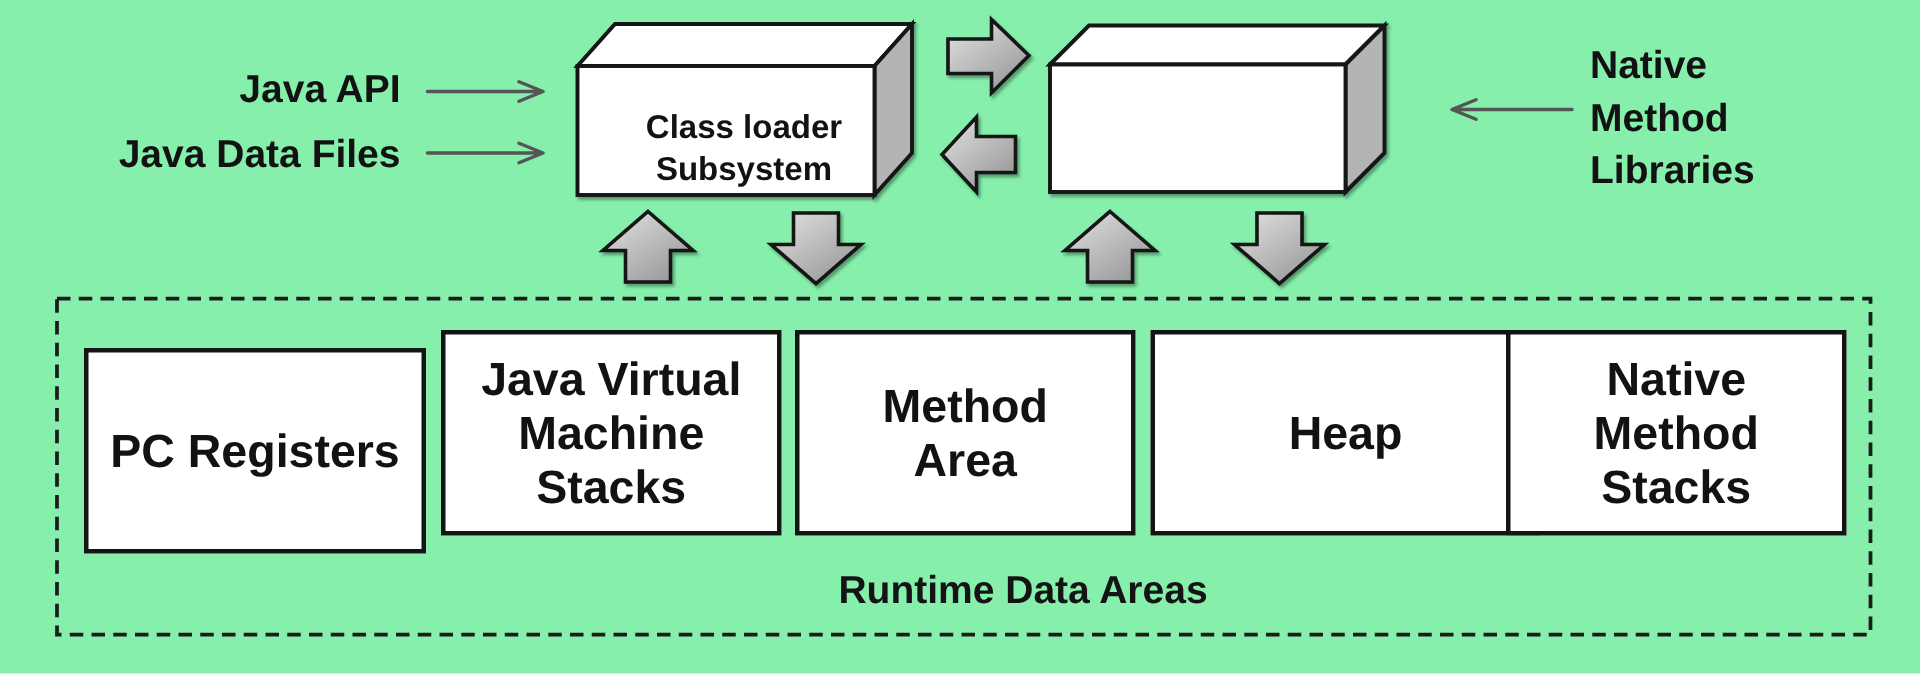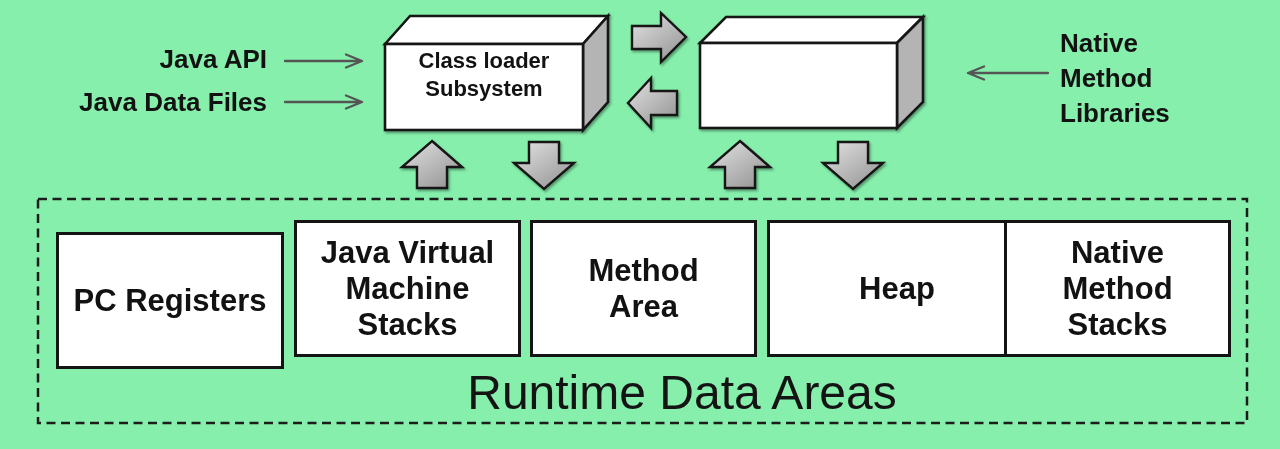--- a/index.html
+++ b/index.html
@@ -47,21 +47,21 @@
     display: flex;
     align-items: center;
     justify-content: center;
     text-align: center;
     font-weight: bold;
     font-size: 22px;
     line-height: 28px;
     white-space: pre-line;
     color: #121212;
   }
-  .face-classloader { left: 385px; top: 32px; width: 198px; height: 86px; }
+  .face-classloader { left: 385px; top: 56px; width: 198px; height: 86px; padding-left: 12px; }
   .face-execution  { left: 700px; top: 43px; width: 197px; height: 85px; }
   .rbox {
     position: absolute;
     top: 220px;
     height: 137px;
     box-sizing: border-box;
     border: 3px solid #141414;
     background: #ffffff;
     display: flex;
     align-items: center;
@@ -75,22 +75,22 @@
   }
   .rbox-1 { left: 56px;   width: 228px; margin-top: 12px; }
   .rbox-2 { left: 294px;  width: 227px; }
   .rbox-3 { left: 530px;  width: 227px; }
   .rbox-4 { left: 767px;  width: 260px; }
   .rbox-5 { left: 1004px; width: 227px; }
   .runtime-title {
     position: absolute;
     left: 377px; top: 370px; width: 610px;
     text-align: center;
-    font-weight: normal;
-    font-size: 48px;
+    font-weight: bold;
+    font-size: 26px;
     line-height: 46px;
     color: #141414;
   }
 </style>
 </head>
 <body>
 
 <div class="stage">
 
   <svg class="layer" width="1280" height="449" viewBox="0 0 1280 449">

